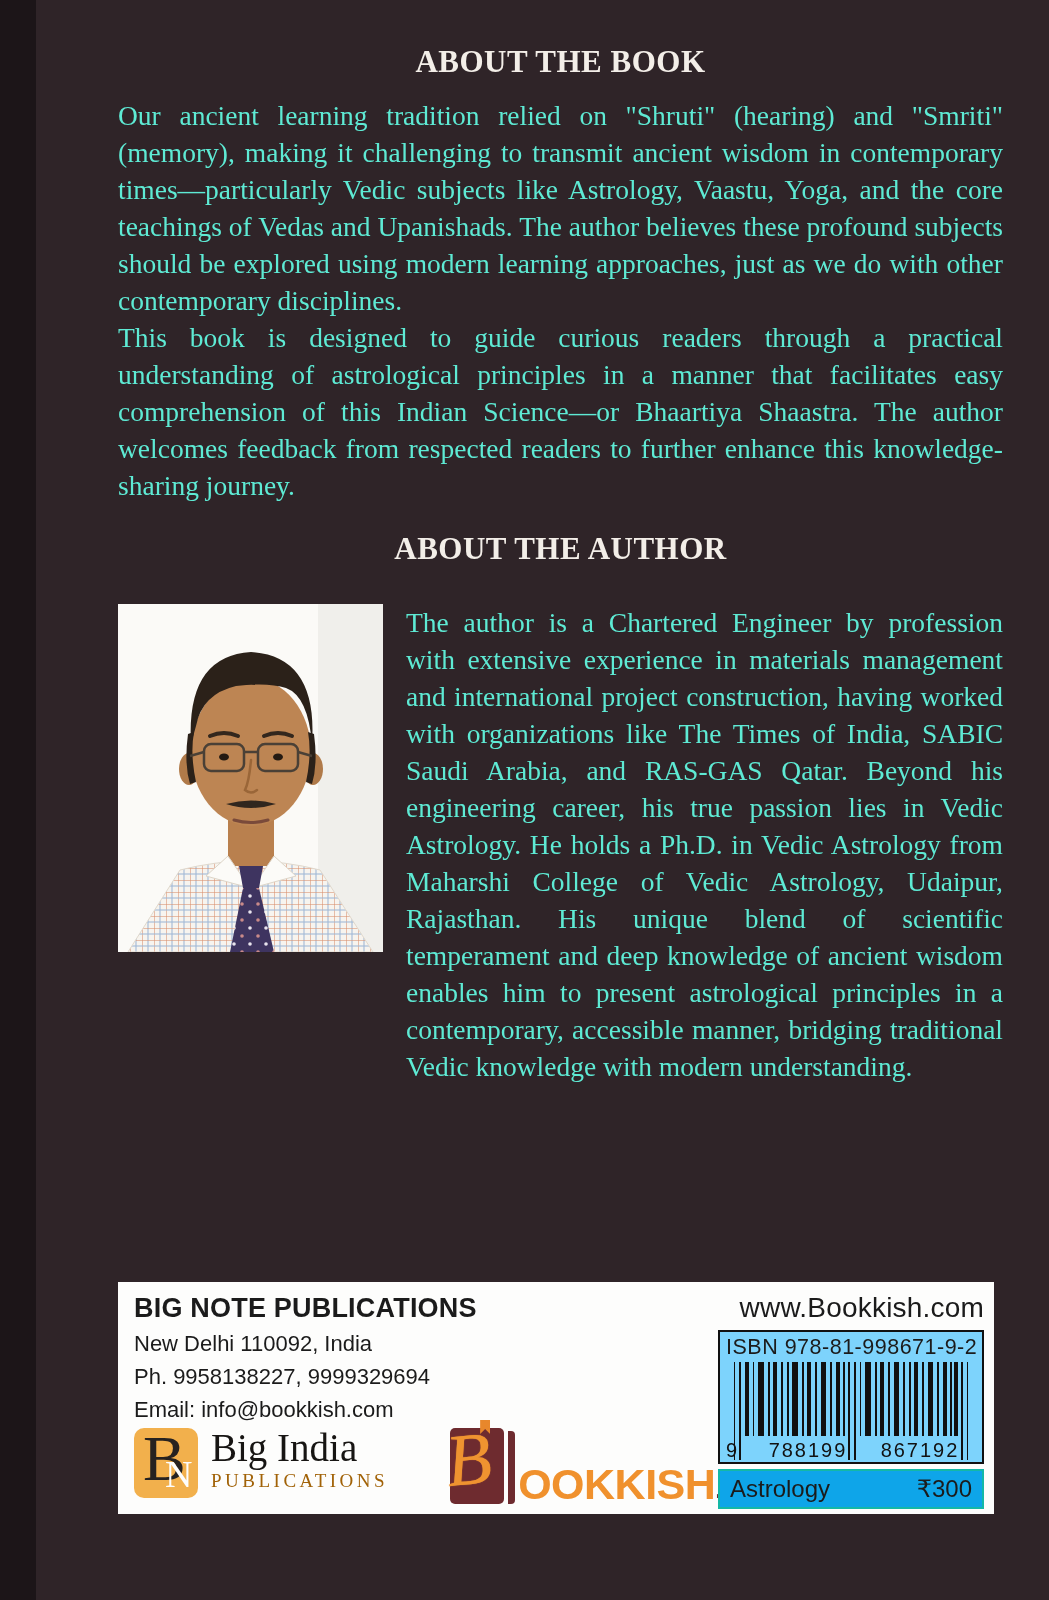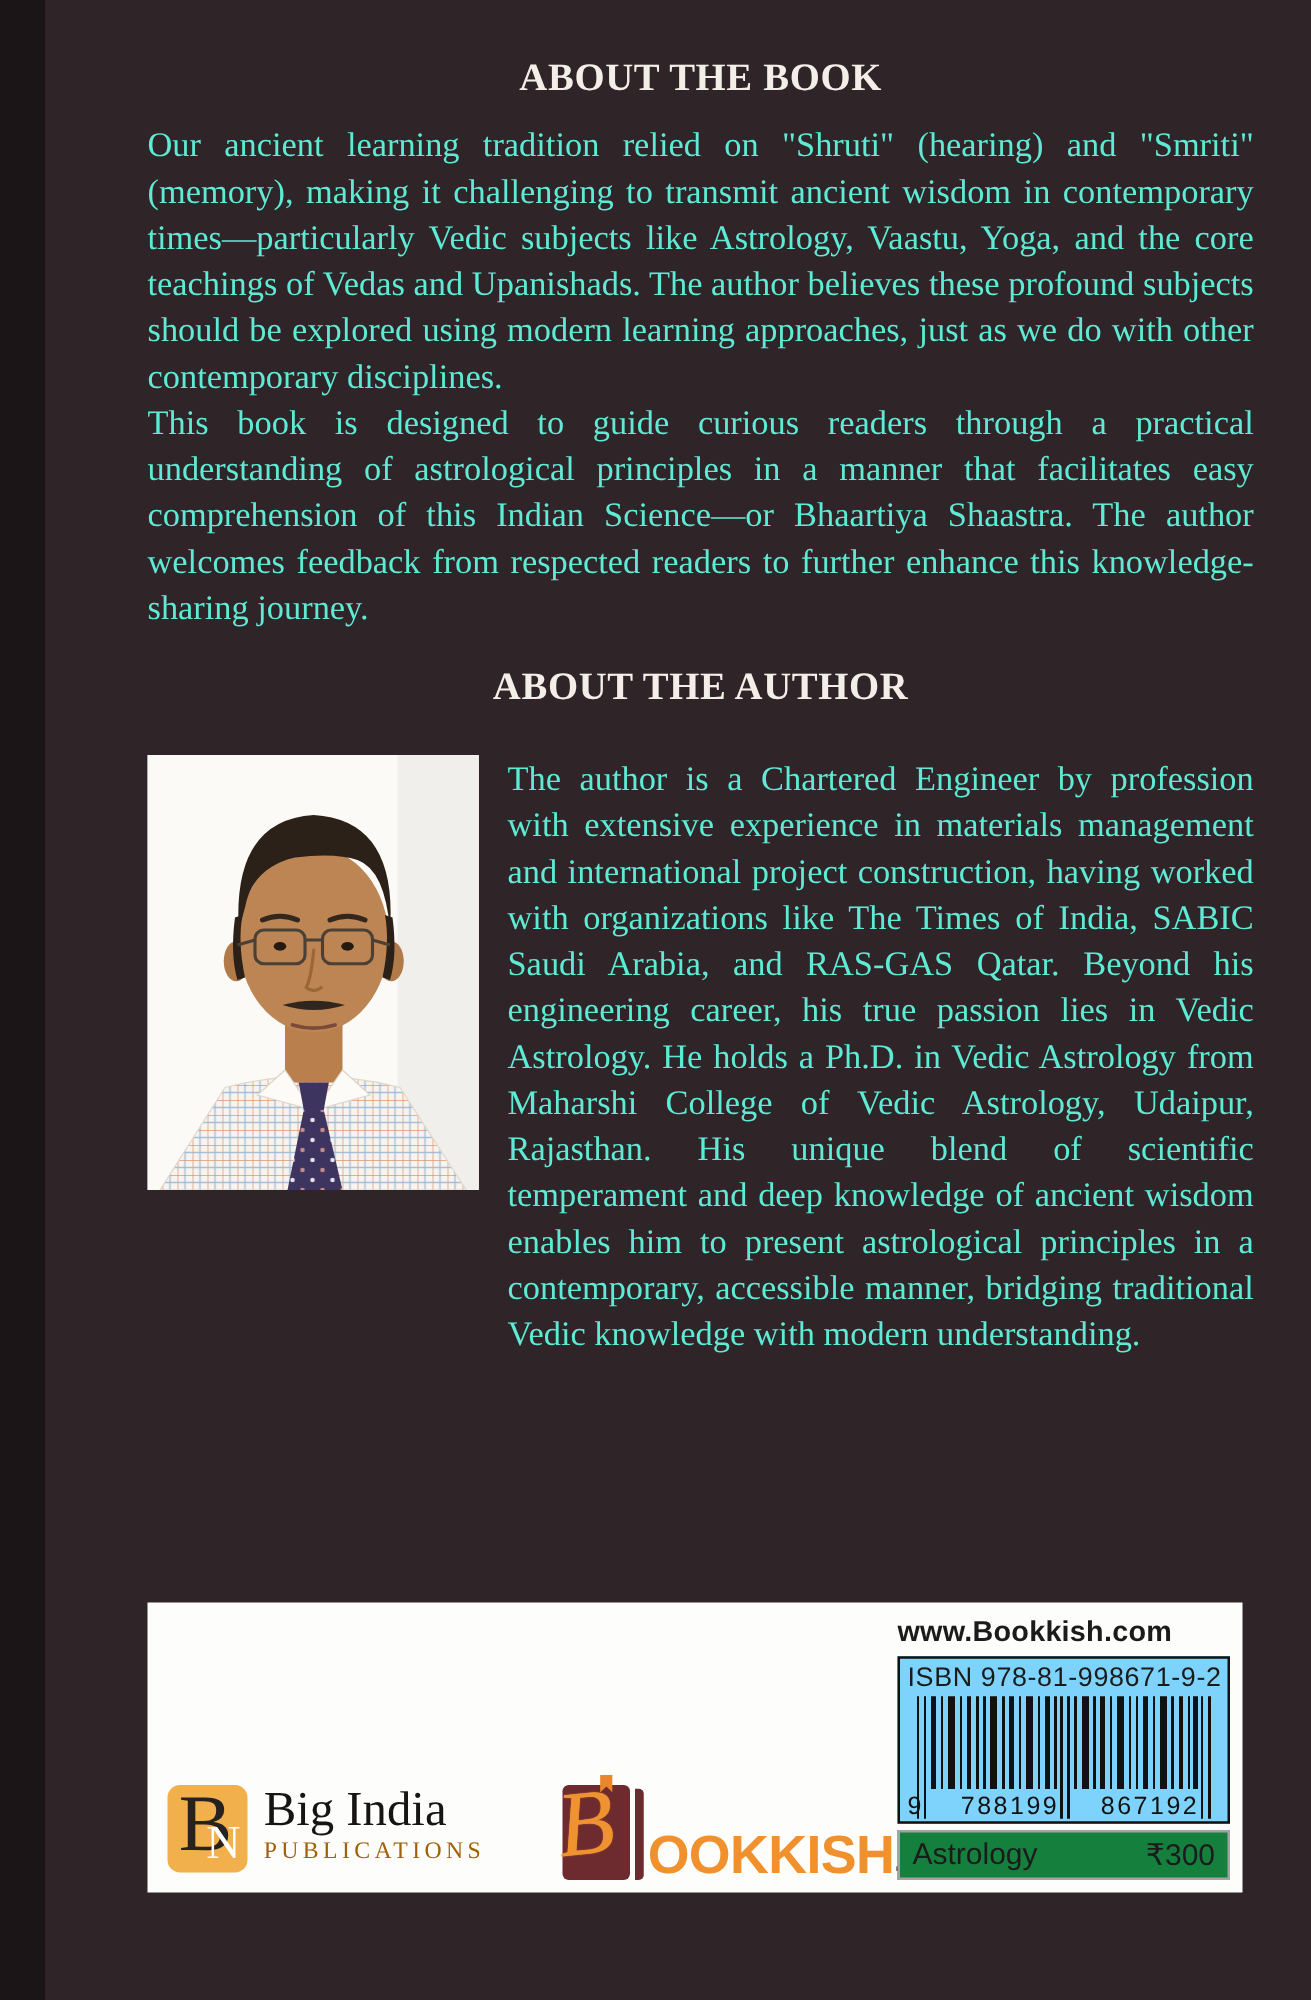--- a/index.html
+++ b/index.html
@@ -68,33 +68,33 @@
     clip-path:polygon(0 0,100% 0,100% 100%,50% 65%,0 100%);}
   .bk-b{
     position:absolute;left:-4px;top:-6px;
     font-family:"Liberation Serif",serif;font-style:italic;font-size:74px;line-height:74px;
     color:#ef9330;transform:rotate(-6deg);text-shadow:0 0 1px #ef9330;
   }
   .bk-rest{font-size:43px;font-weight:700;letter-spacing:-.5px;color:#f0912d;line-height:40px;margin-left:14px;}
   .bk-tld{font-size:25px;font-weight:700;color:#6e2b2f;line-height:30px;}
   
   .isbn-col{position:absolute;right:10px;top:10px;width:266px;}
-  .website{font-size:23px;font-weight:700;text-align:left;letter-spacing:.2px;}
+  .website{font-size:28px;font-weight:400;text-align:right;letter-spacing:.2px;}
   .barcode-box{margin-top:6px;border:2px solid #111;padding:3px 6px 2px 6px;background:#7dd3fc;}
   .isbn-text{font-size:21.5px;text-align:center;letter-spacing:.5px;white-space:nowrap;}
   .barcode-wrap{position:relative;height:98px;margin-top:2px;}
   .barcode-wrap svg{position:absolute;left:0;top:0;width:100%;height:98px;}
   .bc-digits{
     position:absolute;left:0;right:0;bottom:-2px;display:flex;
     font-size:20px;letter-spacing:2px;color:#111;
   }
   .bc-d-first{width:26px;}
   .bc-d-group{flex:1;text-align:center;}
   .cat-box{
-    margin-top:5px;border:2px solid #a3a3a3;background:#15803d;
+    margin-top:5px;border:2px solid #14b8a6;background:#0ea5e9;
     display:flex;justify-content:space-between;align-items:center;
     height:36px;padding:0 10px;font-size:24px;
   }
 </style>
 </head>
 <body>
 
 <div class="cover">
 
   <div class="content">
@@ -161,20 +161,26 @@
 
           <path d="M116,216 Q133,221 150,216" stroke="#7a4a3a" stroke-width="3" fill="none" stroke-linecap="round"></path>
         </svg>
       </div>
       <div class="author-text body-par">The author is a Chartered Engineer by profession with extensive experience in materials management and international project construction, having worked with organizations like The Times of India, SABIC Saudi Arabia, and RAS-GAS Qatar. Beyond his engineering career, his true passion lies in Vedic Astrology. He holds a Ph.D. in Vedic Astrology from Maharshi College of Vedic Astrology, Udaipur, Rajasthan. His unique blend of scientific temperament and deep knowledge of ancient wisdom enables him to present astrological principles in a contemporary, accessible manner, bridging traditional Vedic knowledge with modern understanding.</div>
     </div>
   </div>
 
   <div class="footer-bar">
 
+    <div class="pub-block">
+      <div class="pub-name">BIG NOTE PUBLICATIONS</div>
+      <div class="pub-line">New Delhi 110092, India</div>
+      <div class="pub-line">Ph. 9958138227, 9999329694</div>
+      <div class="pub-line">Email: info@bookkish.com</div>
+    </div>
 
     <div class="logos-row">
       <div class="bn-logo">
         <div class="bn-square">
           <span class="bn-b">B</span>
           <span class="bn-n">N</span>
         </div>
         <div class="bn-words">
           <div class="bn-line1">Big India</div>
           <div class="bn-line2">PUBLICATIONS</div>

